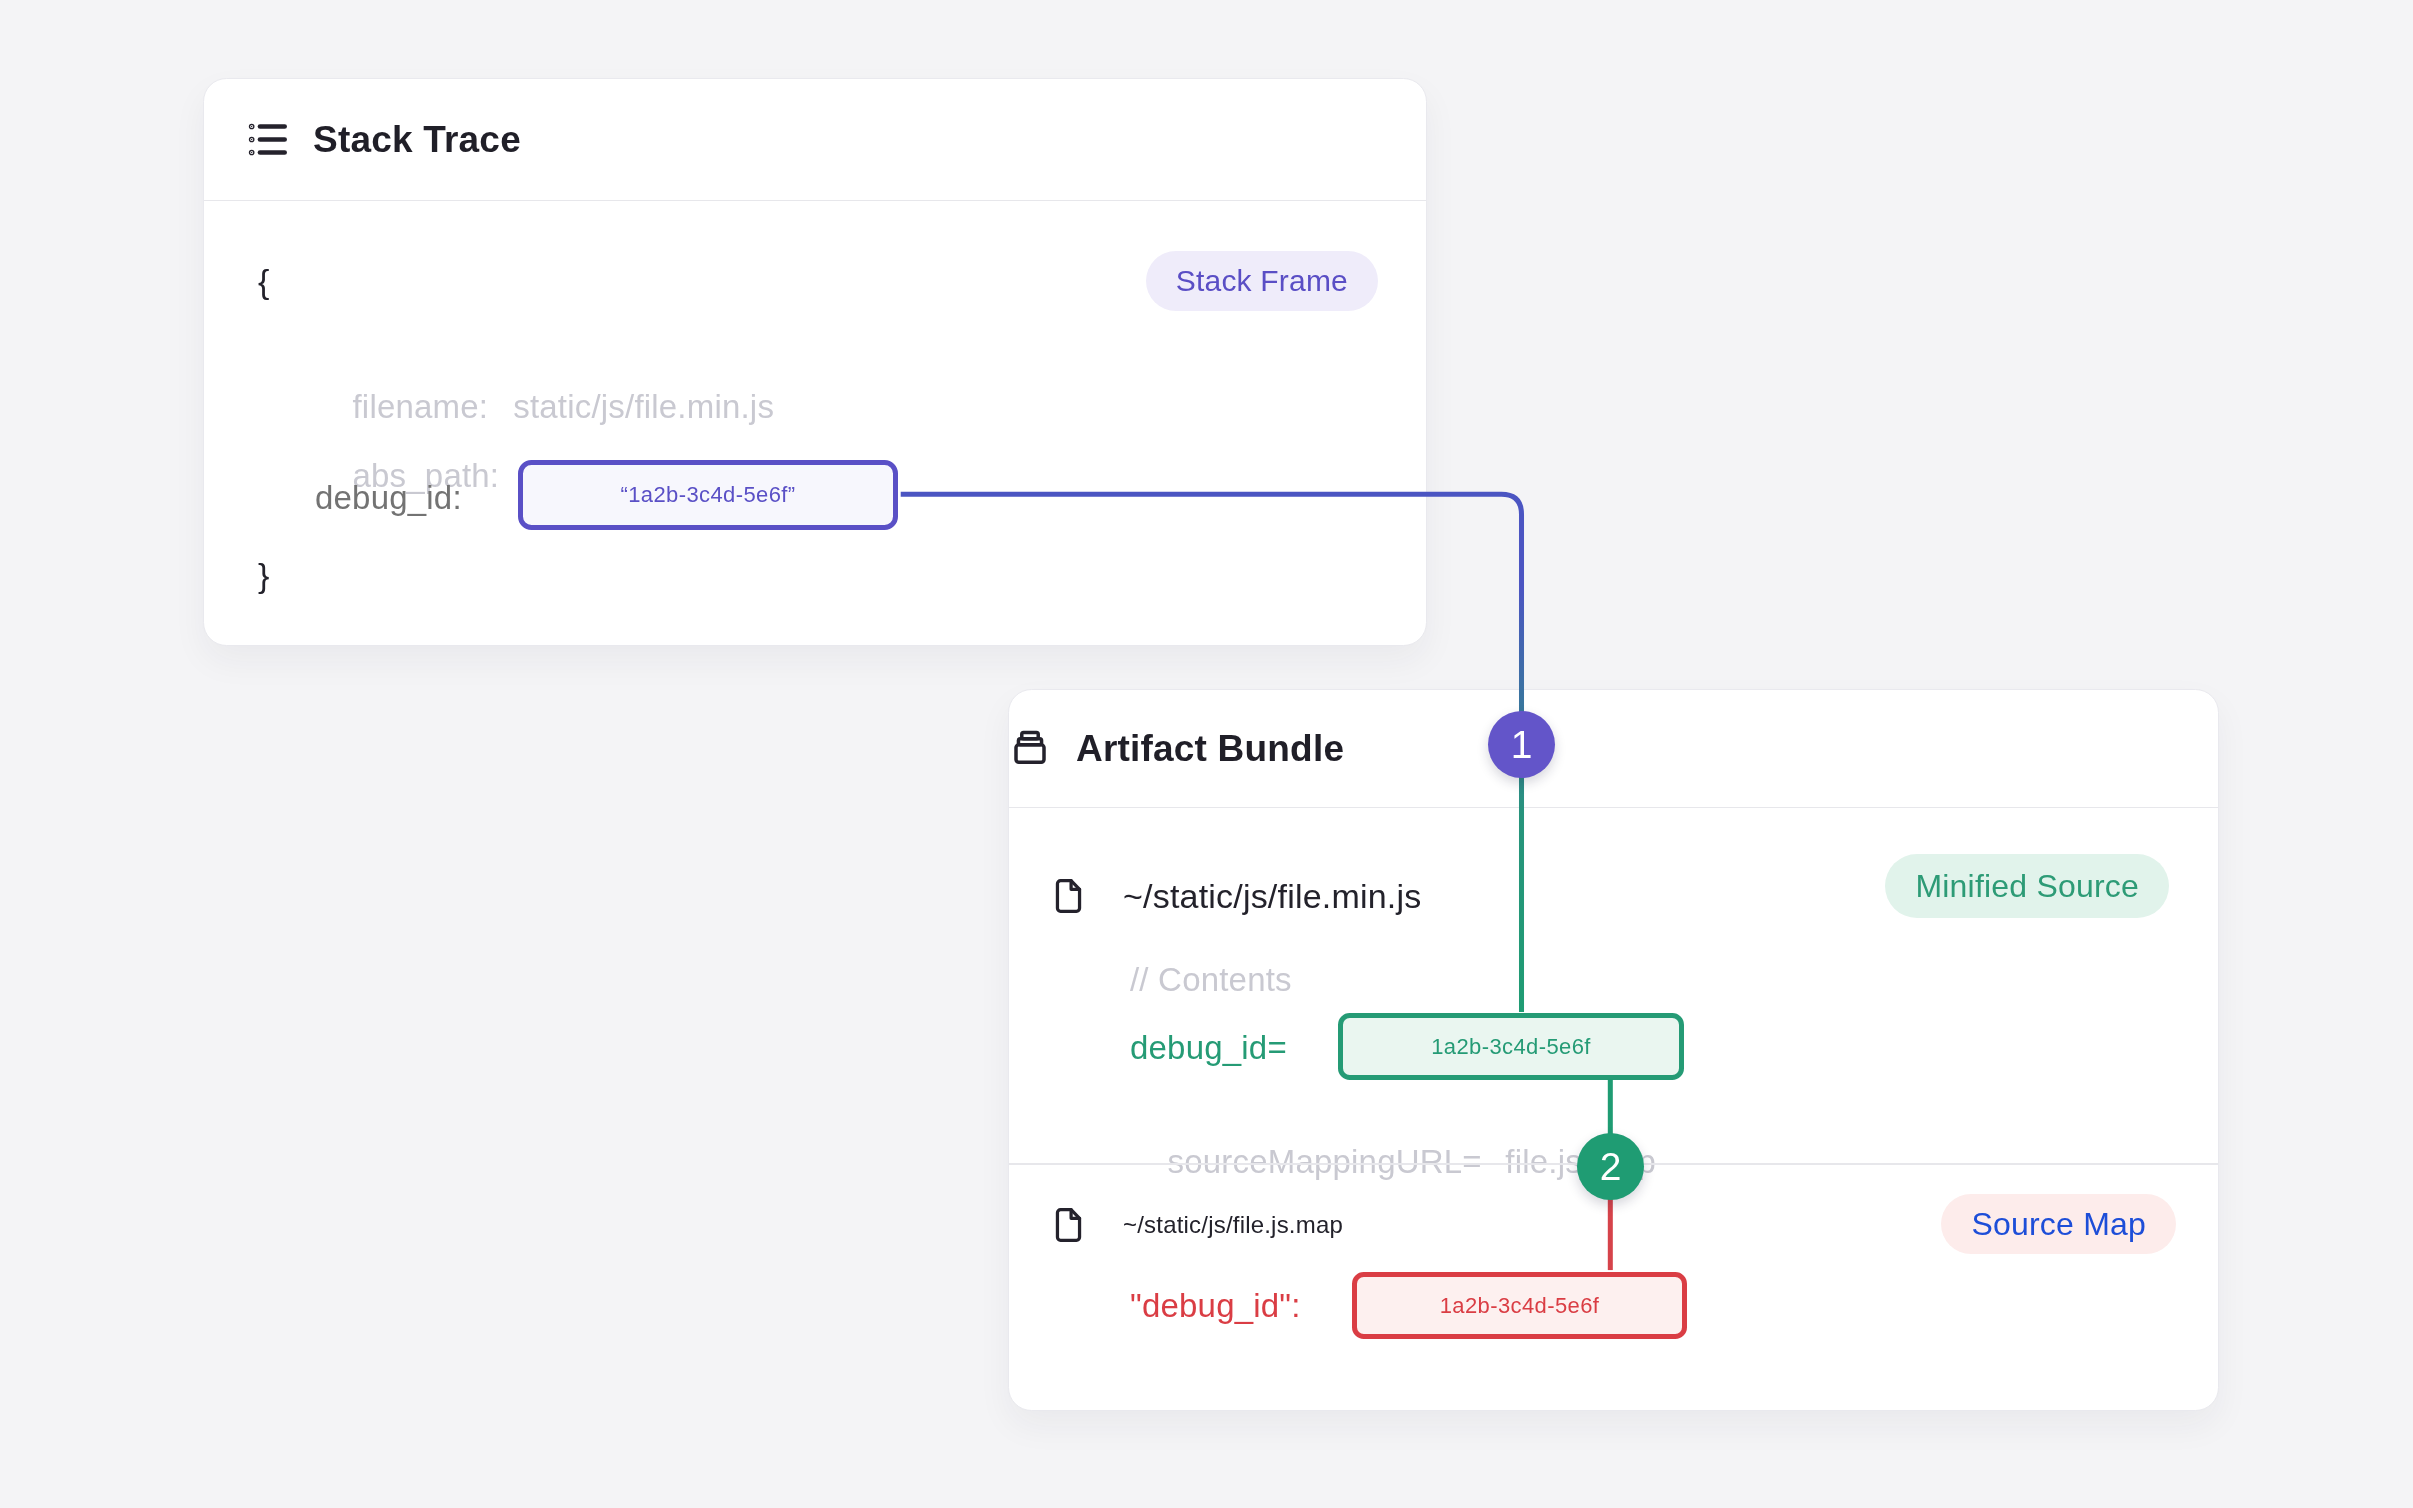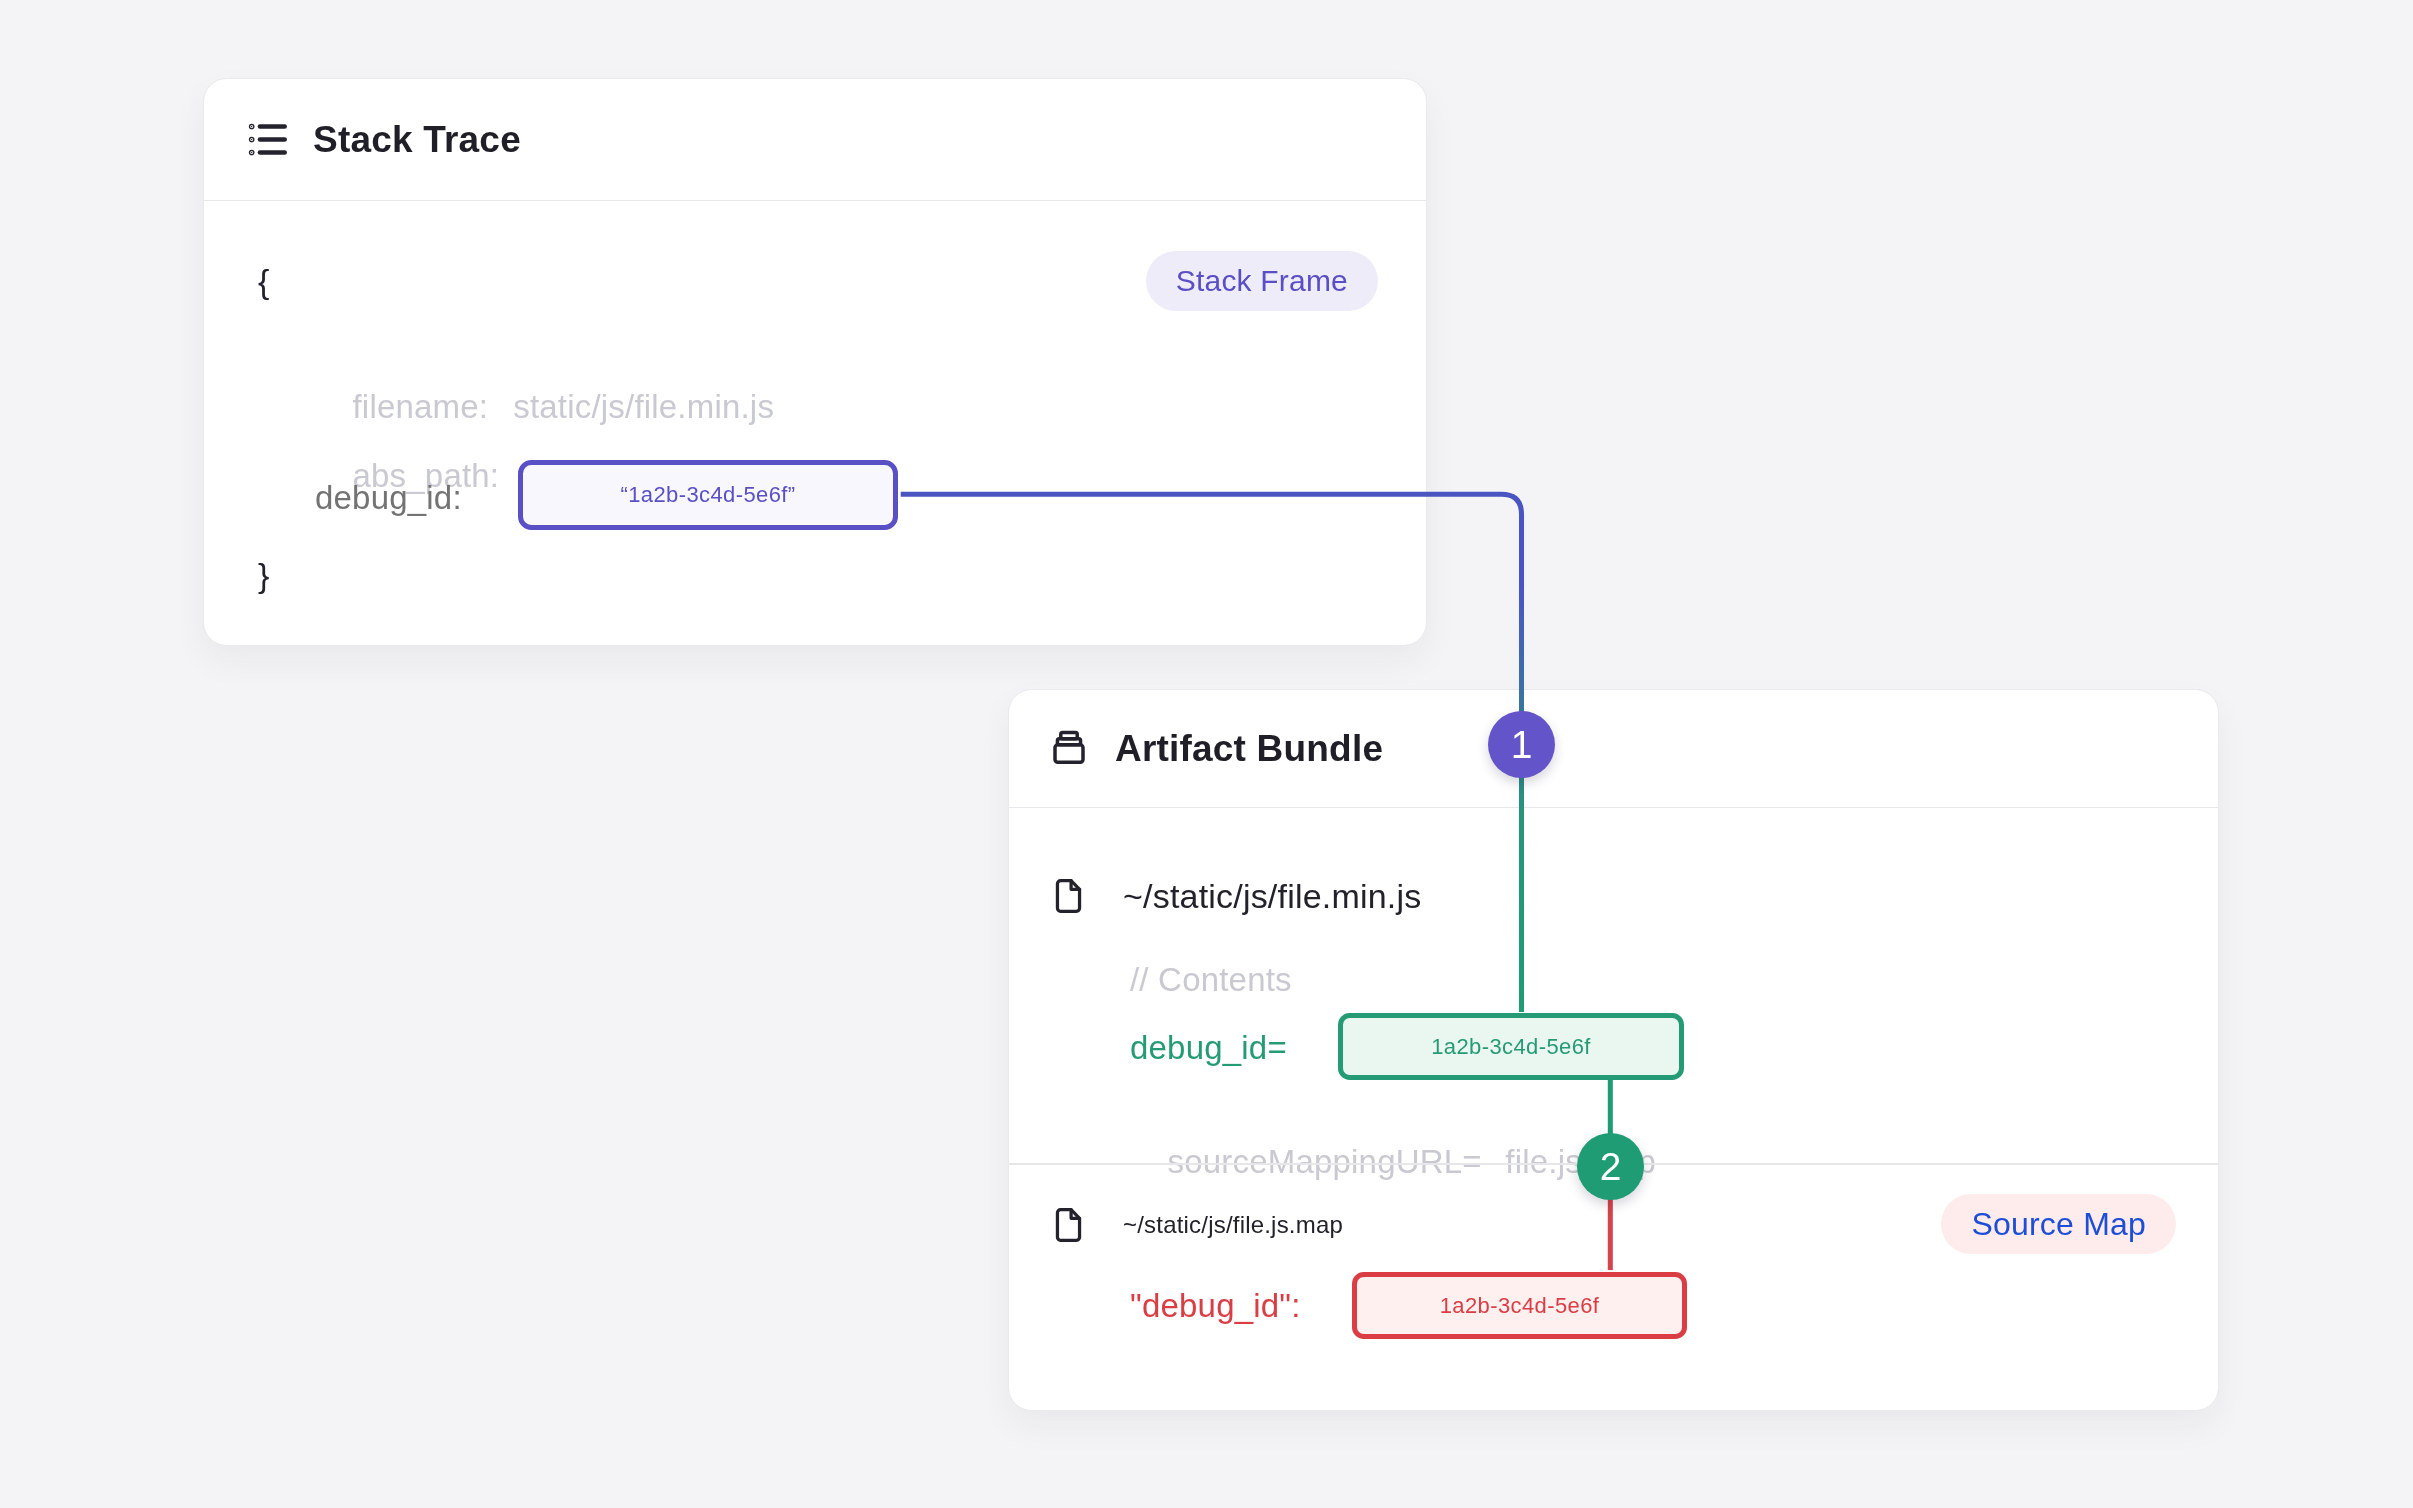--- a/index.html
+++ b/index.html
@@ -29,21 +29,21 @@
     font-size: 37px;
     font-weight: 700;
     color: #201f28;
     letter-spacing: 0.2px;
   }
 
   #stack-card { left: 203px; top: 78px; width: 1224px; height: 568px; }
   #stack-card .card-header { height: 122px; padding-left: 44px; }
 
   #artifact-card { left: 1008px; top: 689px; width: 1211px; height: 722px; }
-  #artifact-card .card-header { height: 118px; padding-left: 39px; }
+  #artifact-card .card-header { height: 118px; }
 
   .code {
     position: absolute;
     font-size: 33px;
     line-height: 47px;
     white-space: pre;
     letter-spacing: 0.2px;
   }
   .muted { color: #c9c9d1; }
   .ink { color: #23222b; }
@@ -167,20 +167,21 @@
       <rect x="4" y="9.6" width="16" height="10" rx="1.6"></rect>
     </svg>
     <span class="card-title">Artifact Bundle</span>
   </div>
 
   <svg class="file-icon" style="left:40px; top:186px;" width="39" height="40" viewBox="0 0 24 24" fill="none" stroke="#24222c" stroke-width="2" stroke-linejoin="round" stroke-linecap="round">
     <path d="M13.6 2.6 H7.1 a1.9 1.9 0 0 0 -1.9 1.9 V19.5 a1.9 1.9 0 0 0 1.9 1.9 h9.8 a1.9 1.9 0 0 0 1.9 -1.9 V7.9 Z"></path>
     <path d="M13.6 2.6 V7.9 H18.8"></path>
   </svg>
   <span class="code ink" style="left:114px; top:183px; font-size:34px;">~/static/js/file.min.js</span>
+  <span class="pill" id="minified-pill">Minified Source</span>
 
   <span class="code muted" style="left:121px; top:266px;">// Contents</span>
 
   <span class="code green-text" style="left:121px; top:334px;">debug_id=</span>
   <div class="id-box" id="green-box">
     <span>1a2b-3c4d-5e6f</span>
   </div>
 
   <div class="code muted" style="left:121px; top:401px;">
     <span>sourceMappingURL=</span><span style="margin-left:23.5px;">file.js.map</span>

